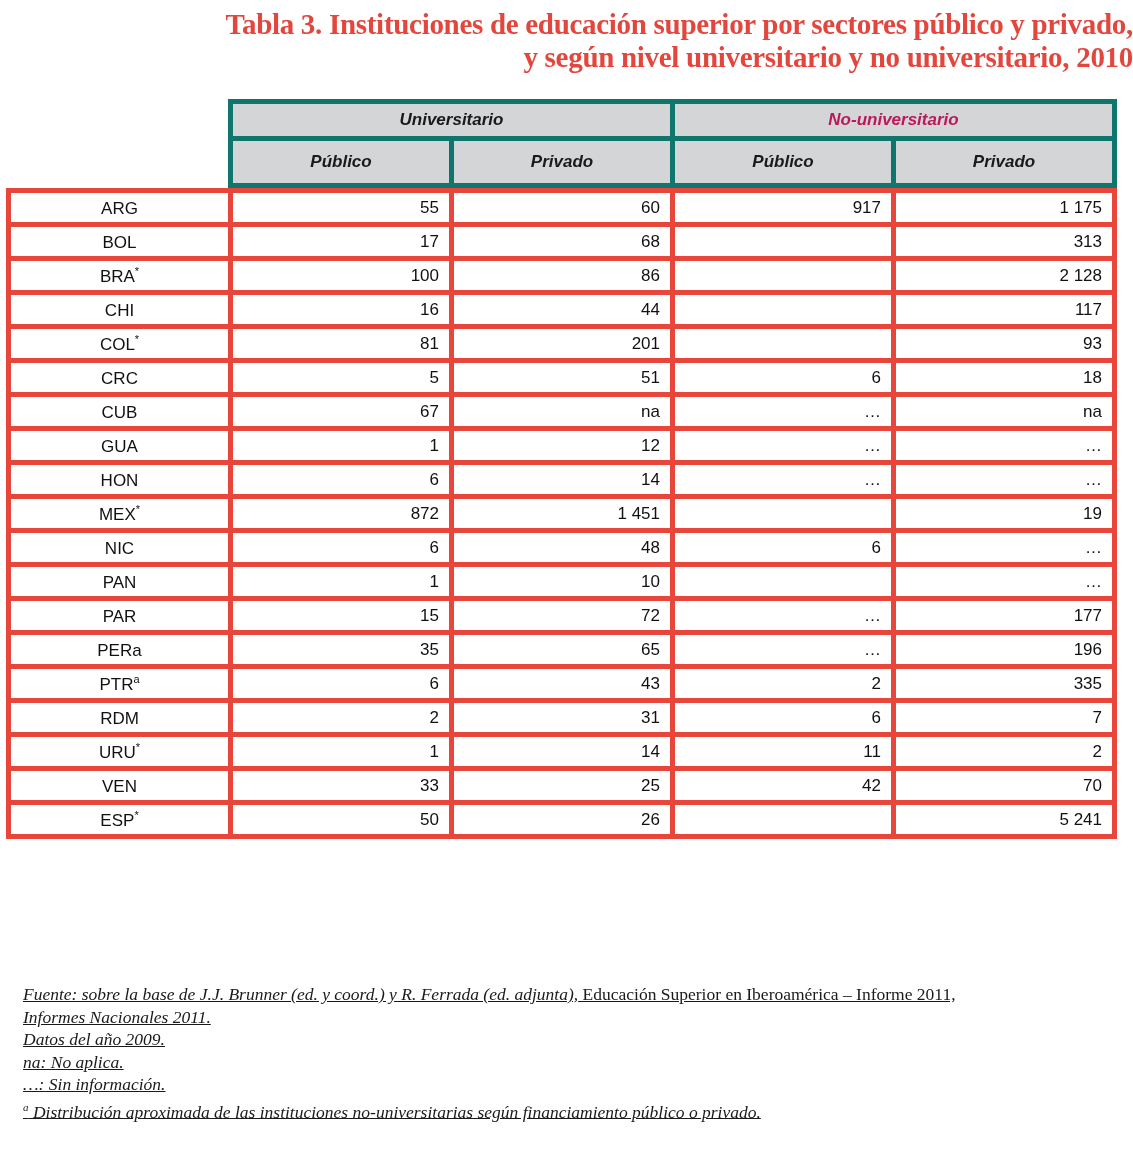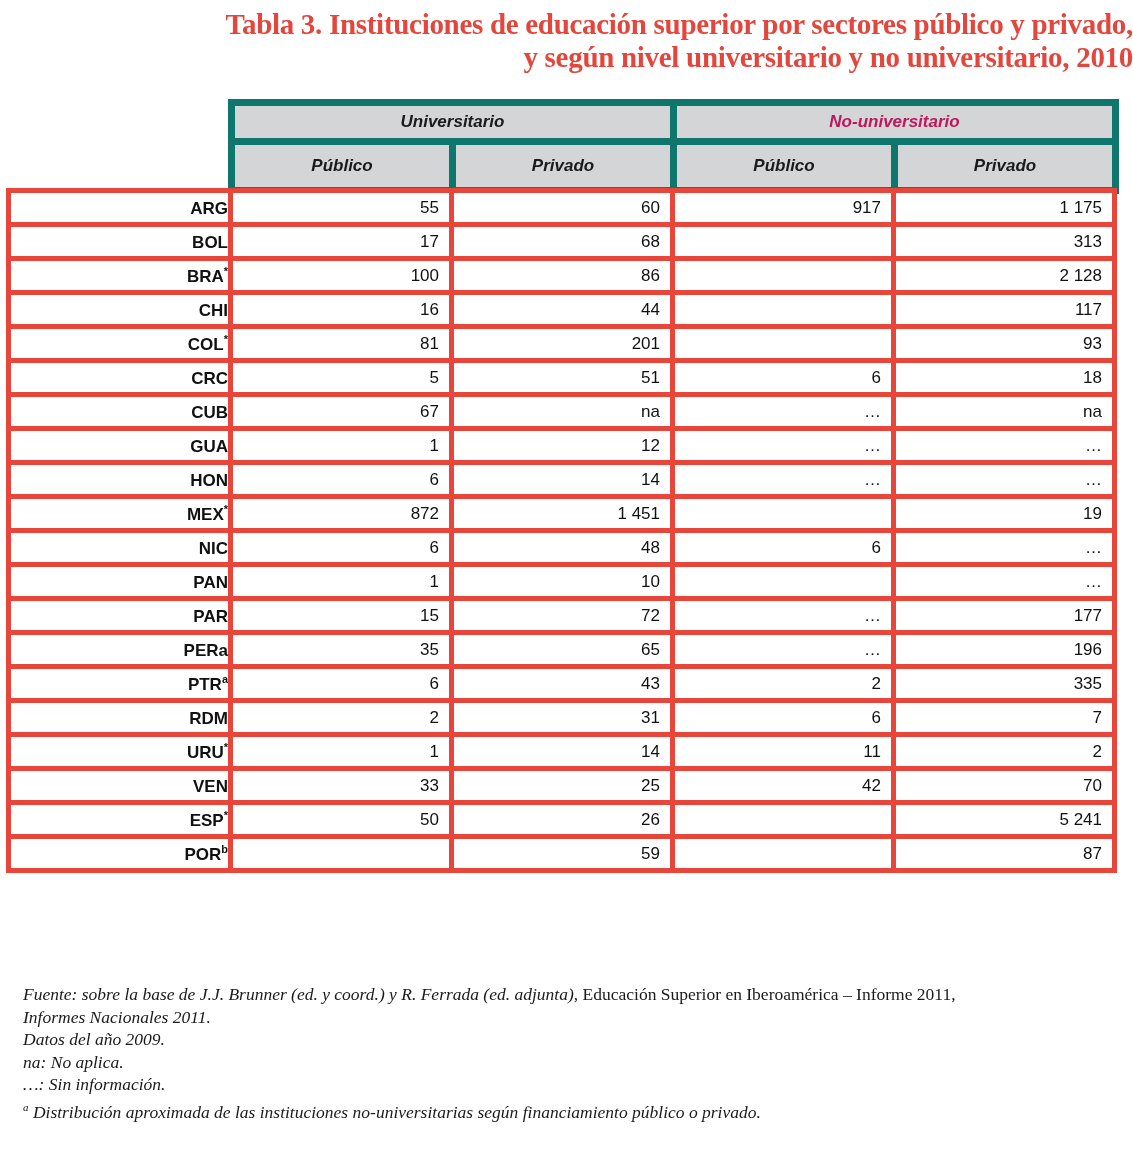--- a/index.html
+++ b/index.html
@@ -5,38 +5,38 @@
   html, body { margin: 0; padding: 0; background: #ffffff; }
   body { width: 1133px; height: 1165px; position: relative; overflow: hidden; }
   .title {
     position: absolute; left: 0; top: 8px; width: 1133px; text-align: right;
     font-family: "Liberation Serif", serif; font-weight: bold; color: #e3463c;
     font-size: 29px; line-height: 33px; letter-spacing: -0.3px;
   }
   .hdr-wrap { position: absolute; left: 228px; top: 99px; }
   table.hdr { border-collapse: collapse; table-layout: fixed; }
   table.hdr td {
-    border: 7px solid #0f766e; background: #d4d5d7; text-align: center;
+    border: 5px solid #0f766e; background: #d4d5d7; text-align: center;
     font-family: "Liberation Sans", sans-serif; font-style: italic; font-weight: bold;
     font-size: 17px; color: #1a1a1a; padding: 0;
   }
   table.hdr tr.r1 td { height: 32px; }
   table.hdr tr.r2 td { height: 42px; }
   table.hdr td.red { color: #be185d; }
   .body-wrap { position: absolute; left: 6px; top: 188px; }
   table.grid { border-collapse: collapse; table-layout: fixed; }
   table.grid td {
     border: 5px solid #e8463b; background: #ffffff; height: 29px; padding: 0 10px;
     font-family: "Liberation Sans", sans-serif; font-size: 17px; color: #111;
     text-align: right;
   }
-  table.grid td.country { padding: 0; font-weight: bold; }
+  table.grid td.country { text-align: center; padding: 0; }
   .foot {
     position: absolute; left: 23px; top: 983px; width: 1100px;
-    font-family: "Liberation Serif", serif; font-size: 17.5px; line-height: 22.5px; color: #1a1a1a;
+    font-family: "Liberation Serif", serif; font-size: 17.5px; line-height: 22.5px; color: #1a1a1a; text-decoration: underline;
   }
   .foot .it { font-style: italic; }
   .foot sup { font-size: 11px; }
 </style>
 </head>
 <body>
 
 <div class="title">
   <div>Tabla 3. Instituciones de educación superior por sectores público y privado,</div>
   <div>y según nivel universitario y no universitario, 2010</div>
@@ -201,27 +201,20 @@
           <td>42</td>
           <td>70</td>
         </tr>
         <tr>
           <td class="country"><span>ESP</span><sup style="font-size: 11px;">*</sup></td>
           <td>50</td>
           <td>26</td>
           <td></td>
           <td>5 241</td>
         </tr>
-        <tr>
-          <td class="country"><span>POR</span><sup style="font-size: 11px;">b</sup></td>
-          <td></td>
-          <td>59</td>
-          <td></td>
-          <td>87</td>
-        </tr>
       </tbody>
   </table>
 </div>
 
 <div class="foot">
   <div><span class="it">Fuente: sobre la base de J.J. Brunner (ed. y coord.) y R. Ferrada (ed. adjunta),</span><span> Educación Superior en Iberoamérica – Informe 2011,</span></div>
   <div class="it">Informes Nacionales 2011.</div>
   <div class="it">Datos del año 2009.</div>
   <div class="it">na: No aplica.</div>
   <div class="it">…: Sin información.</div>

